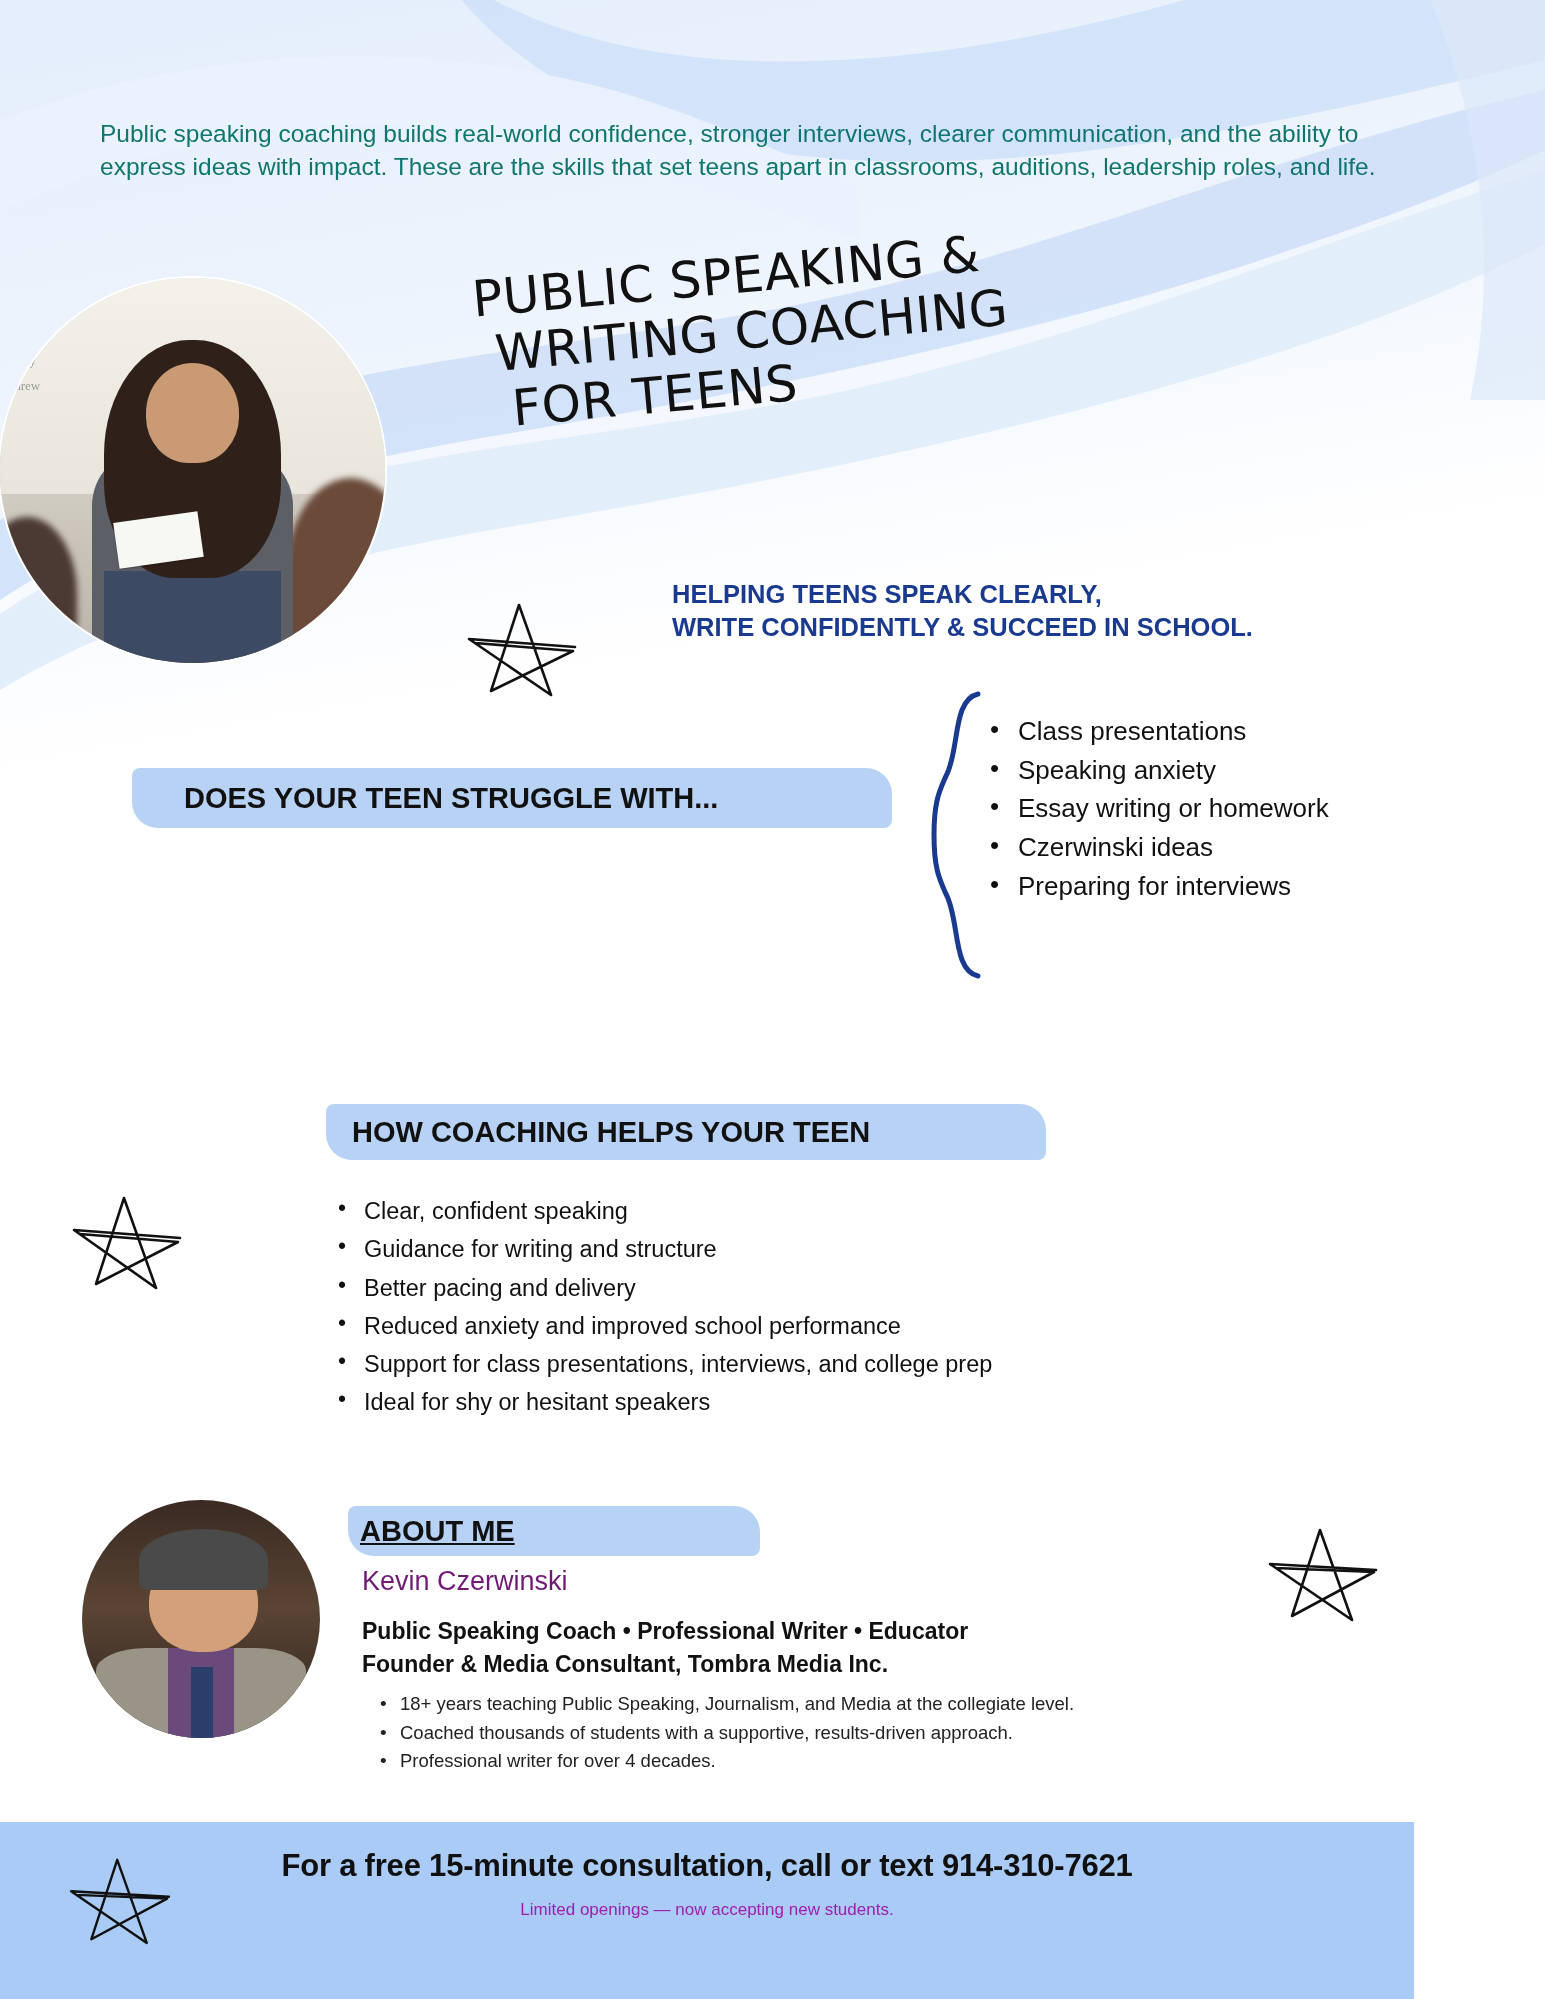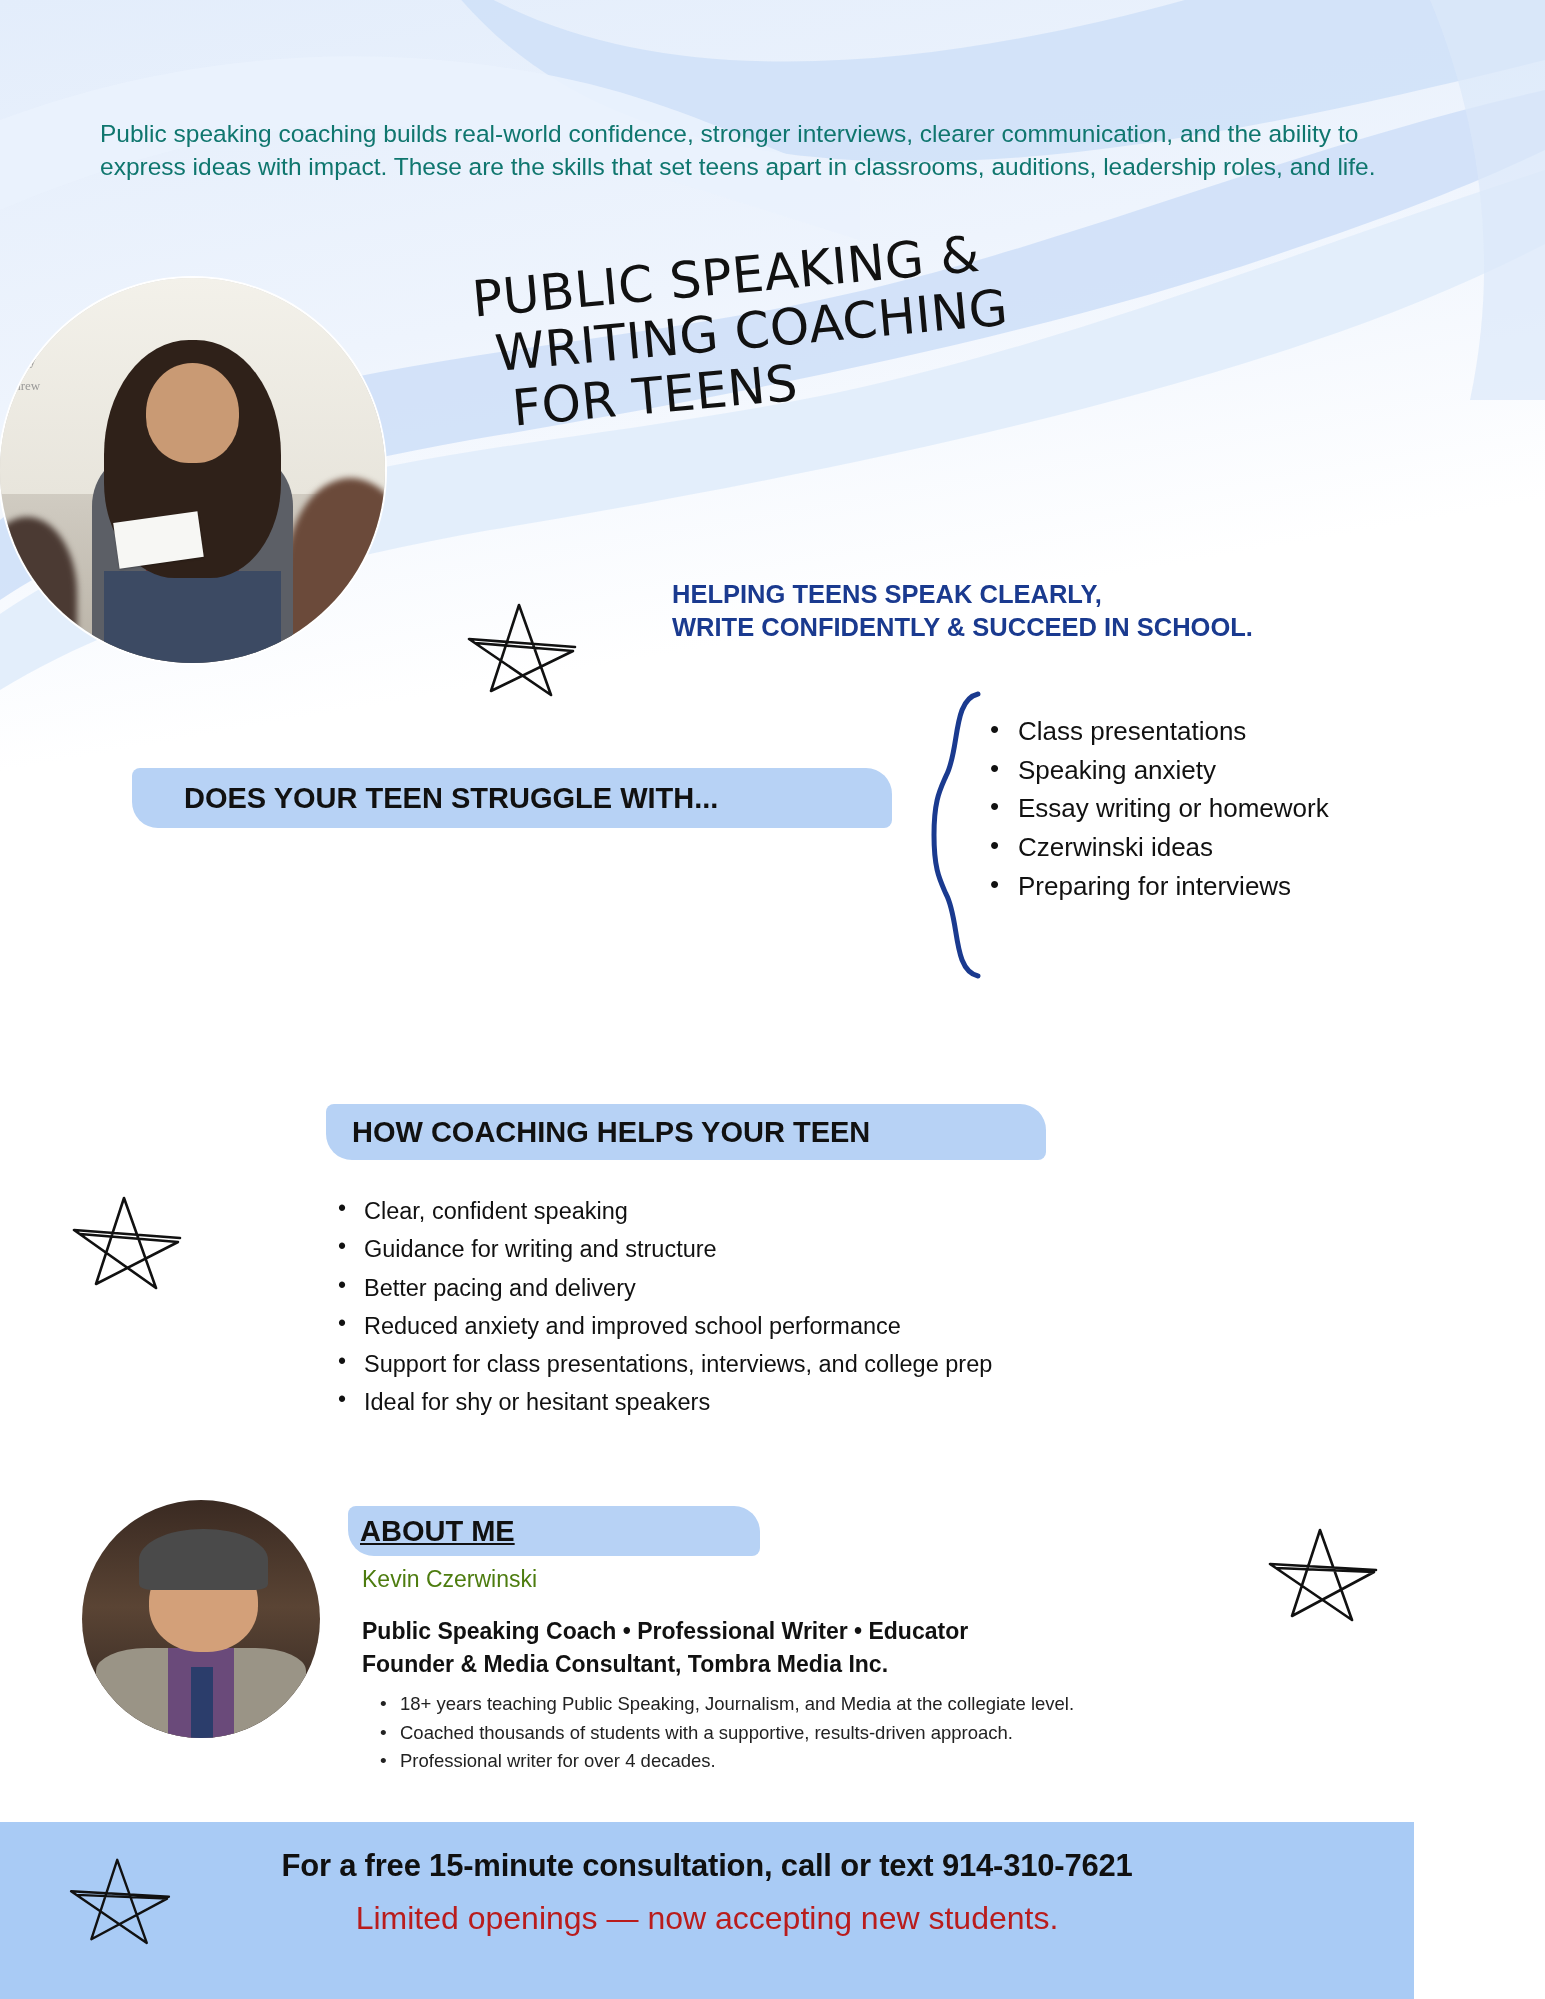--- a/index.html
+++ b/index.html
@@ -233,21 +233,21 @@
     z-index: 6;
   }
   .pc-face { position:absolute; left:28%; top:22%; width:46%; height:42%; background:#d3a079; border-radius:50% 50% 46% 46%; }
   .pc-hair { position:absolute; left:24%; top:12%; width:54%; height:26%; background:#4a4a4a; border-radius:50% 50% 10% 10%; }
   .pc-jacket { position:absolute; left:6%; top:62%; width:88%; height:40%; background:#9a9486; border-radius:24% 24% 0 0; }
   .pc-shirt { position:absolute; left:36%; top:62%; width:28%; height:38%; background:#6a4a7a; }
   .pc-tie { position:absolute; left:46%; top:70%; width:9%; height:30%; background:#2b3d6b; }
 
   .about-name {
     position: absolute; left: 362px; top: 1566px;
-    font-size: 23px; color: #4d7c0f;
+    font-size: 27px; color: #701a75;
   }
   .about-role {
     position: absolute; left: 362px; top: 1615px;
     font-size: 23px; font-weight: bold; color: #111; line-height: 1.43;
   }
   .about-list {
     position: absolute;
     left: 372px; top: 1690px; width: 1000px;
     font-size: 18.5px; line-height: 1.55; color: #222;
     list-style: none; margin: 0; padding: 0;
@@ -270,21 +270,21 @@
     position: absolute;
     left: 0; right: 0; top: 26px;
     text-align: center;
   }
   .footer-line1 {
     font-size: 31px; font-weight: bold; color: #101010; letter-spacing: -0.2px;
   }
   .footer-line1 .phone { color: #101010; }
   .footer-line2 {
     margin-top: 16px;
-    font-size: 32px; color: #b91c1c;
+    font-size: 17px; color: #a21caf;
   }
 
   .star { position: absolute; z-index: 8; }
 </style>
 </head>
 <body>
 
 <div class="bg-wash"></div>
 
 <svg class="wave" width="1545" height="760" viewBox="0 0 1545 760" style="left:0;top:0;">

